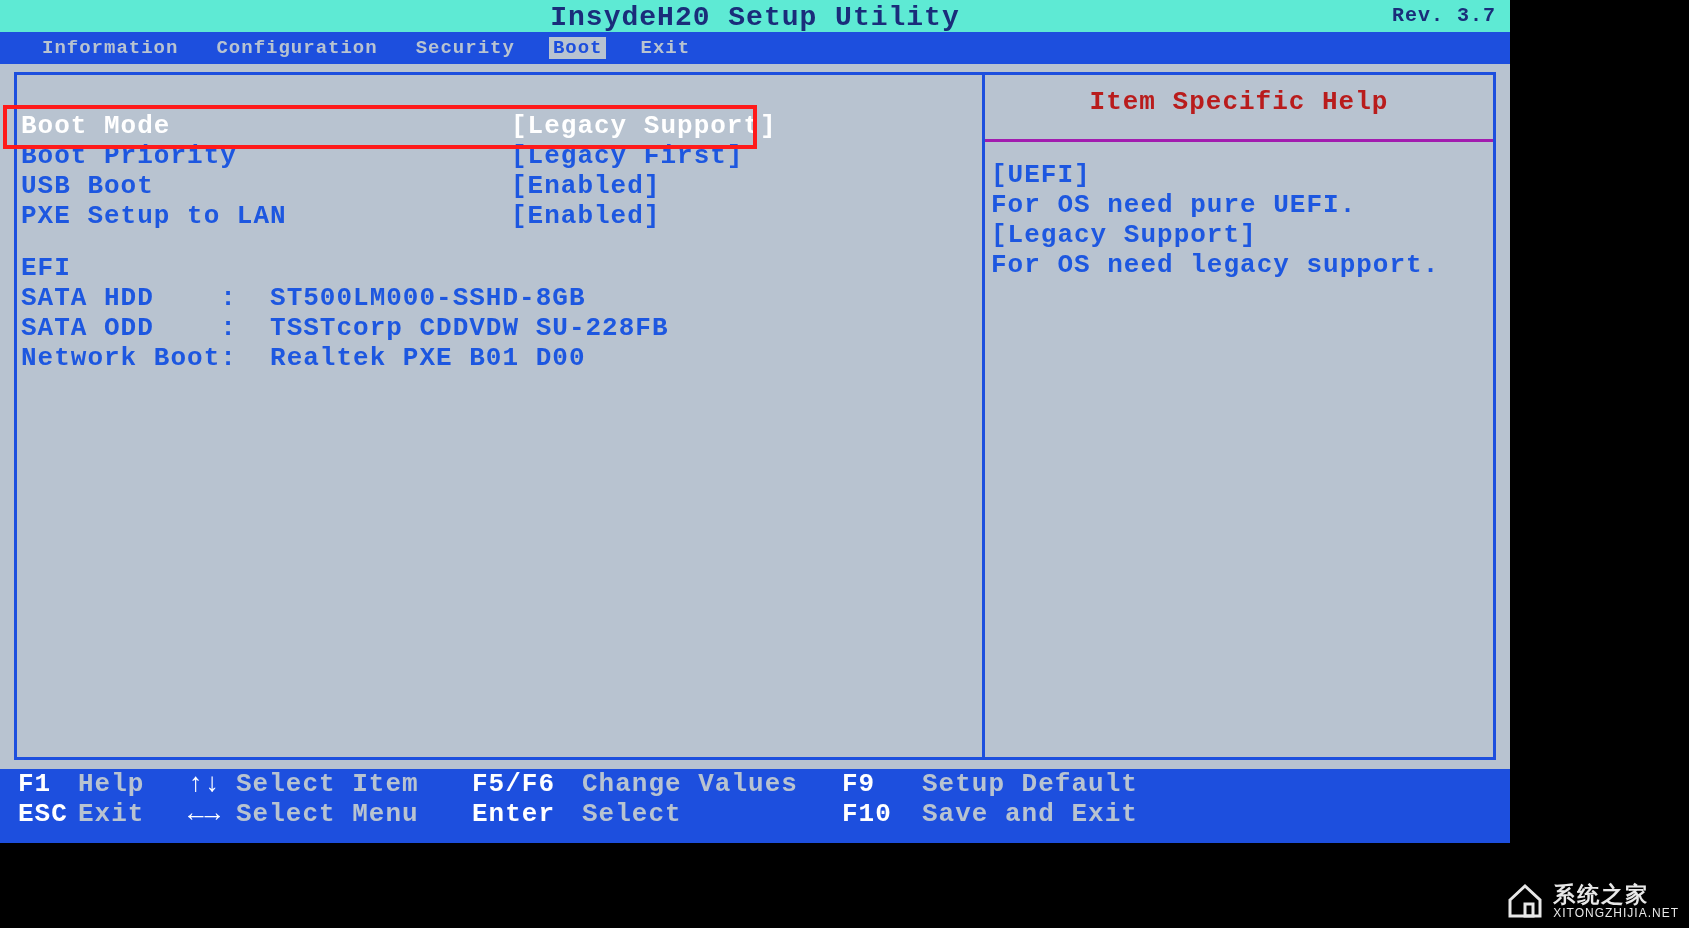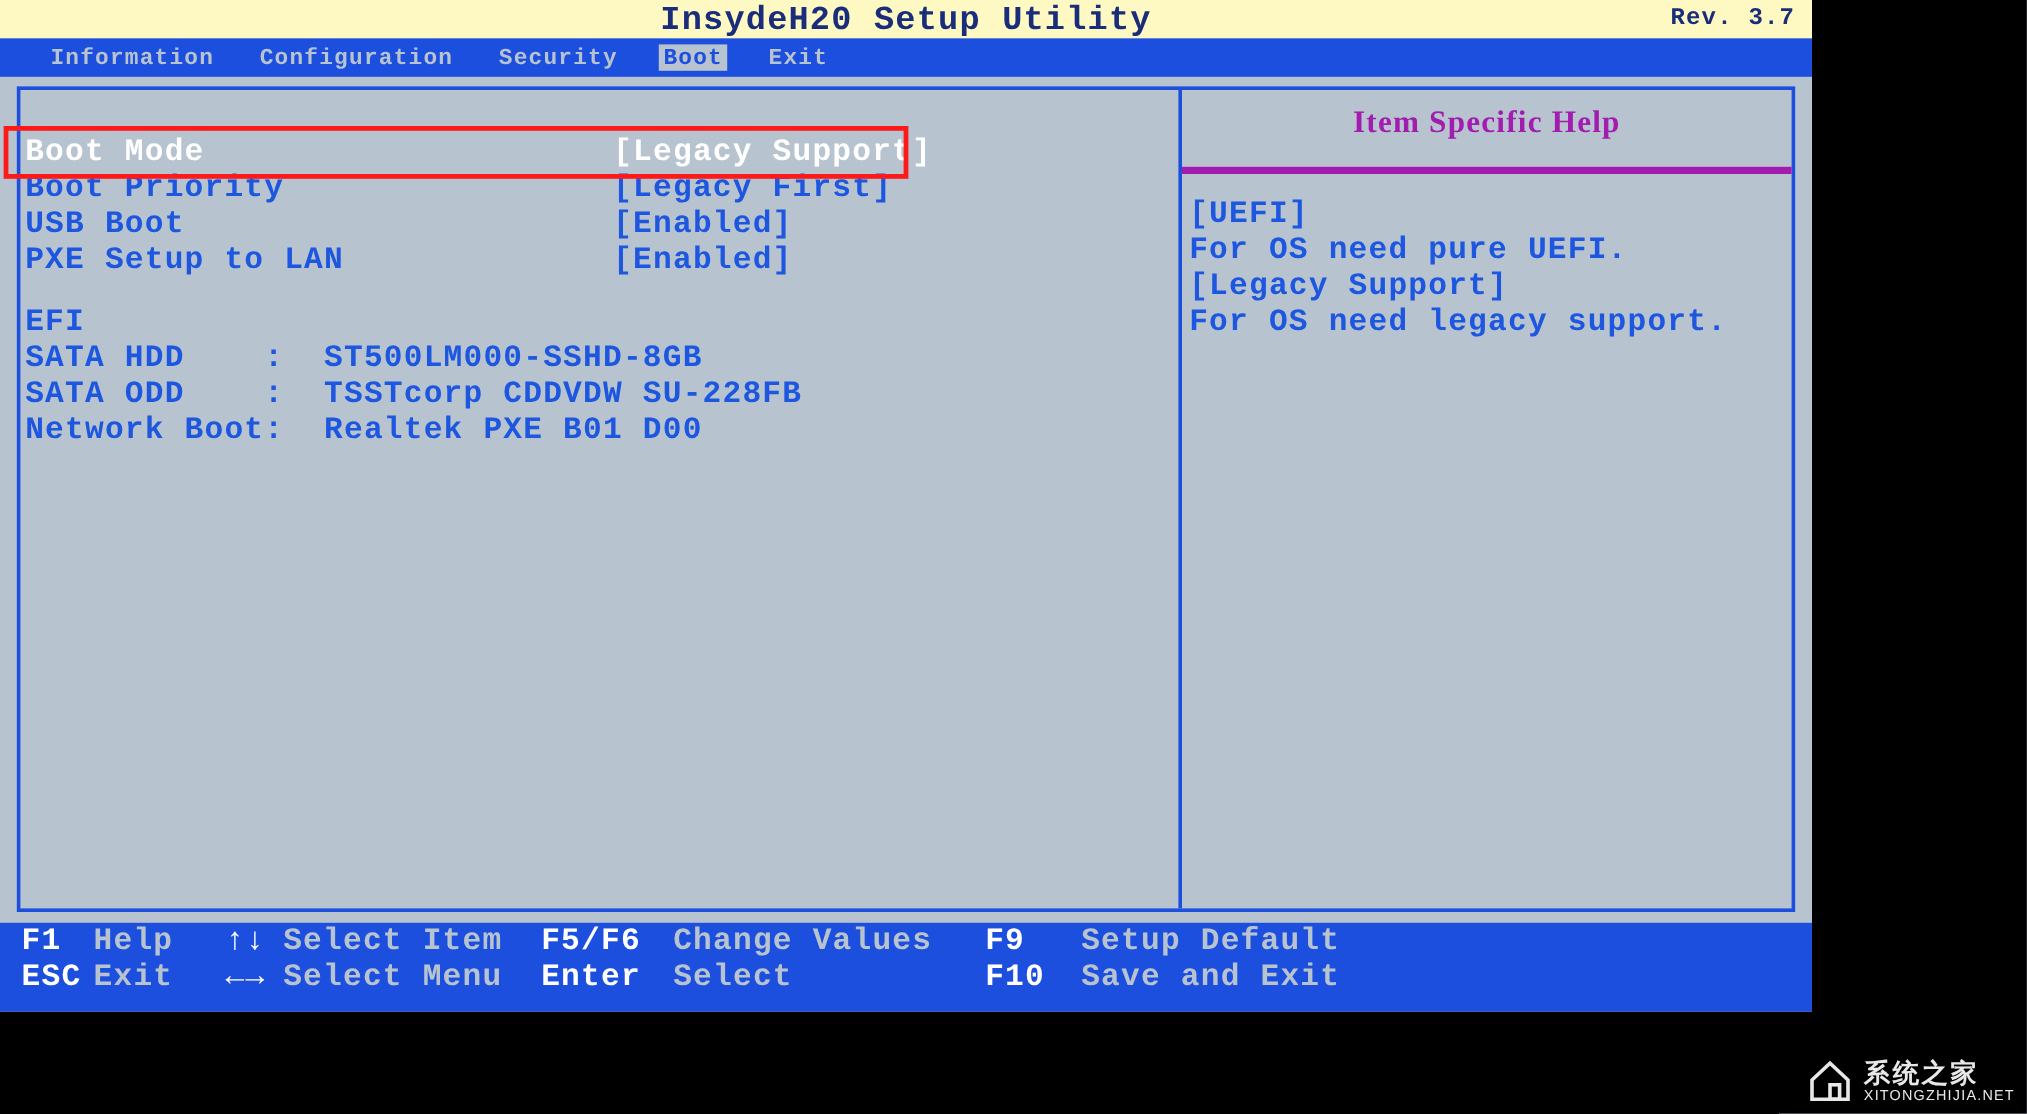--- a/index.html
+++ b/index.html
@@ -17,21 +17,21 @@
     position: absolute;
     top: 0; left: 0;
     width: 1510px;
     height: 843px;
     background: #b8c3d0;
   }
   
   .titlebar {
     width: 100%;
     height: 32px;
-    background: #fef9c3;
+    background: #5eead4;
     text-align: center;
     font-size: 28px;
     color: #1a2d7a;
     padding-top: 2px;
   }
   .rev {
     position: absolute;
     right: 14px;
     top: 4px;
     font-size: 20px;
@@ -71,26 +71,25 @@
     padding: 6px 4px;
     position: relative;
   }
   .rightpane {
     flex: 1;
     height: 100%;
     padding: 6px 6px;
   }
   .help-title {
     text-align: center;
-    color: #a21caf;
+    color: #b91c1c;
     font-size: 26px;
     padding: 12px 0 22px 0;
-    border-bottom: 6px solid #a21caf;
+    border-bottom: 3px solid #a21caf;
     margin: -6px -6px 18px -6px;
-    font-family: Liberation Serif, serif;
   }
   .row {
     display: flex;
     height: 30px;
     align-items: center;
   }
   .rowlabel {
     width: 490px;
     color: #1d57e0;
     white-space: pre;
@@ -141,21 +140,21 @@
     align-items: center;
     padding-left: 18px;
   }
   .fkey { color: #ffffff; display: inline-block; }
   .farrow { color: #ffffff; display: inline-block; }
   .flabel { display: inline-block; }
   .fcell1 { width: 60px; }
   .fcell2 { width: 110px; }
   .fcell2b { width: 48px; }
   .fcell3 { width: 215px; }
-  .fcell4 { width: 110px; }
+  .fcell4 { width: 110px; margin-left: 21px; }
   .fcell5 { width: 260px; }
   .fcell6 { width: 80px; }
   
   .watermark {
     position: absolute;
     right: 10px;
     bottom: 8px;
     color: #e8e8e8;
     font-size: 22px;
     letter-spacing: 2px;

